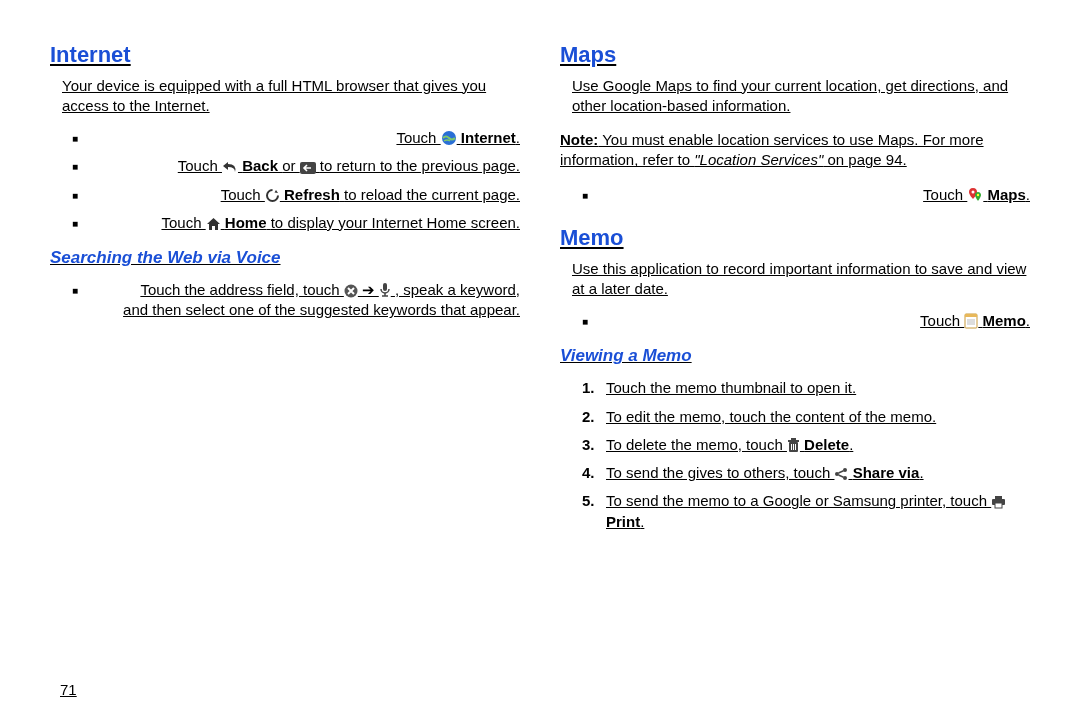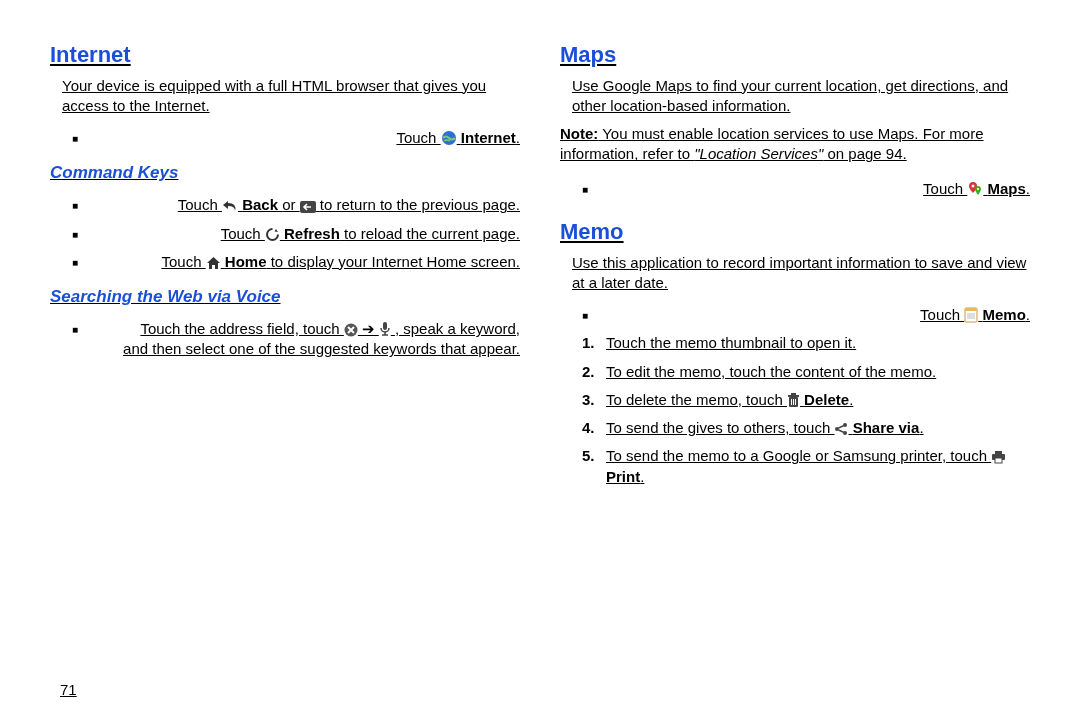--- a/index.html
+++ b/index.html
@@ -66,42 +66,41 @@
   .bold { font-weight: bold; }
   .italic { font-style: italic; }
   .pagenum {
     margin-top: auto;
     font-size: 15px;
     padding-left: 10px;
   }
   svg.ic { vertical-align: -3px; }
   .note {
     padding-left: 0;
-    margin: 0 0 10px 0;
+    margin: 6px 0 10px 0;
     position: relative;
   }
 </style>
 </head>
 <body>
 
 <div class="col">
   <h2 class="section">Internet</h2>
   <p class="para">Your device is equipped with a full HTML browser that gives you access to the Internet.</p>
 
   <div class="bsq">
     <span>Touch </span>
     <svg class="ic" width="16" height="16" viewBox="0 0 16 16">
       <circle cx="8" cy="8" r="7" fill="#2a6fd6"></circle>
       <path d="M2 8 Q5 5 8 8 Q11 11 14 8" stroke="#7fc96a" stroke-width="2" fill="none"></path>
       <path d="M3 11 Q6 9 9 11" stroke="#7fc96a" stroke-width="1.5" fill="none"></path>
     </svg>
     <span class="bold">Internet</span><span>.</span>
   </div>
 
-  <h3 class="sub">Command Keys</h3>
 
   <div class="bsq">
     <span>Touch </span>
     <svg class="ic" width="16" height="14" viewBox="0 0 16 14">
       <path d="M6 2 L1 6 L6 10 L6 7 Q13 7 13 12 Q15 4 6 4 Z" fill="#333"></path>
     </svg>
     <span class="bold"> Back</span>
     <span> or </span>
     <svg class="ic" width="16" height="12" viewBox="0 0 16 12">
       <rect x="0" y="0" width="16" height="12" rx="2" fill="#444"></rect>
@@ -178,20 +177,21 @@
     <svg class="ic" width="14" height="16" viewBox="0 0 14 16">
       <rect x="1" y="1" width="12" height="14" rx="1" fill="#fff" stroke="#c99a3a" stroke-width="1"></rect>
       <rect x="1" y="1" width="12" height="3" fill="#e8b85a"></rect>
       <line x1="3" y1="7" x2="11" y2="7" stroke="#bbb"></line>
       <line x1="3" y1="9" x2="11" y2="9" stroke="#bbb"></line>
       <line x1="3" y1="11" x2="11" y2="11" stroke="#bbb"></line>
     </svg>
     <span class="bold"> Memo</span><span>.</span>
   </div>
 
+  <h3 class="sub">Viewing a Memo</h3>
 
   <div class="num">
     <span class="nn">1.</span>
     <span>Touch the memo thumbnail to open it.</span>
   </div>
   <div class="num">
     <span class="nn">2.</span>
     <span>To edit the memo, touch the content of the memo.</span>
   </div>
   <div class="num">

